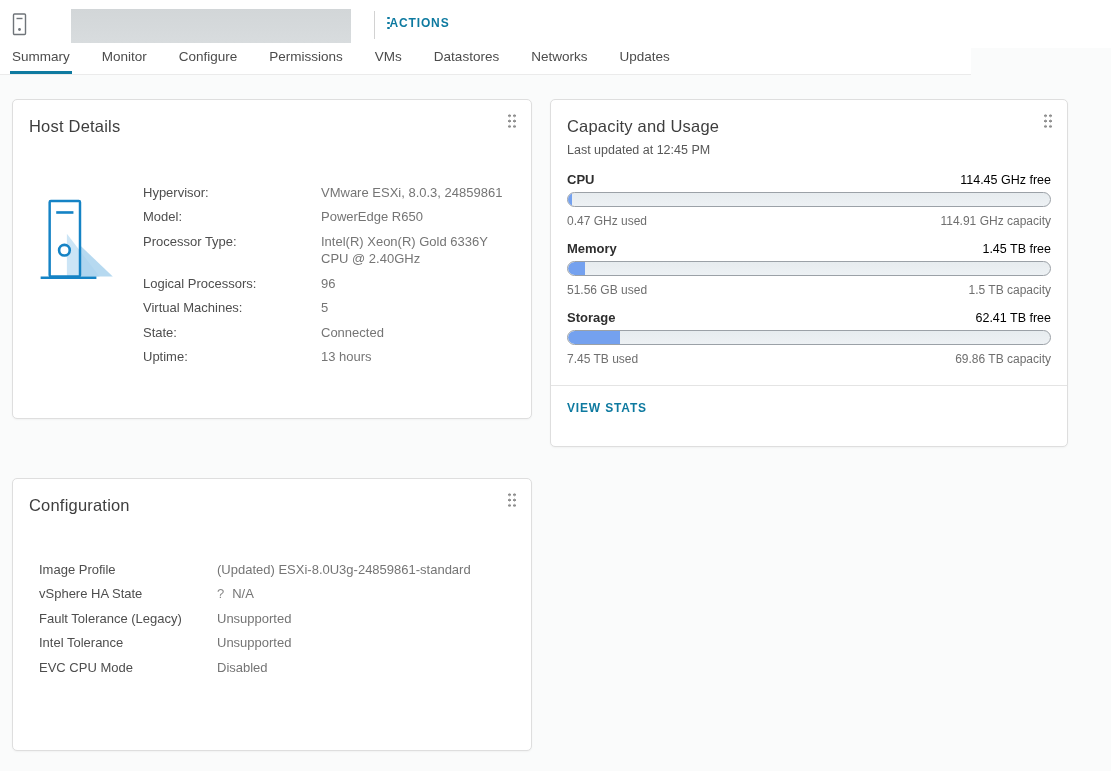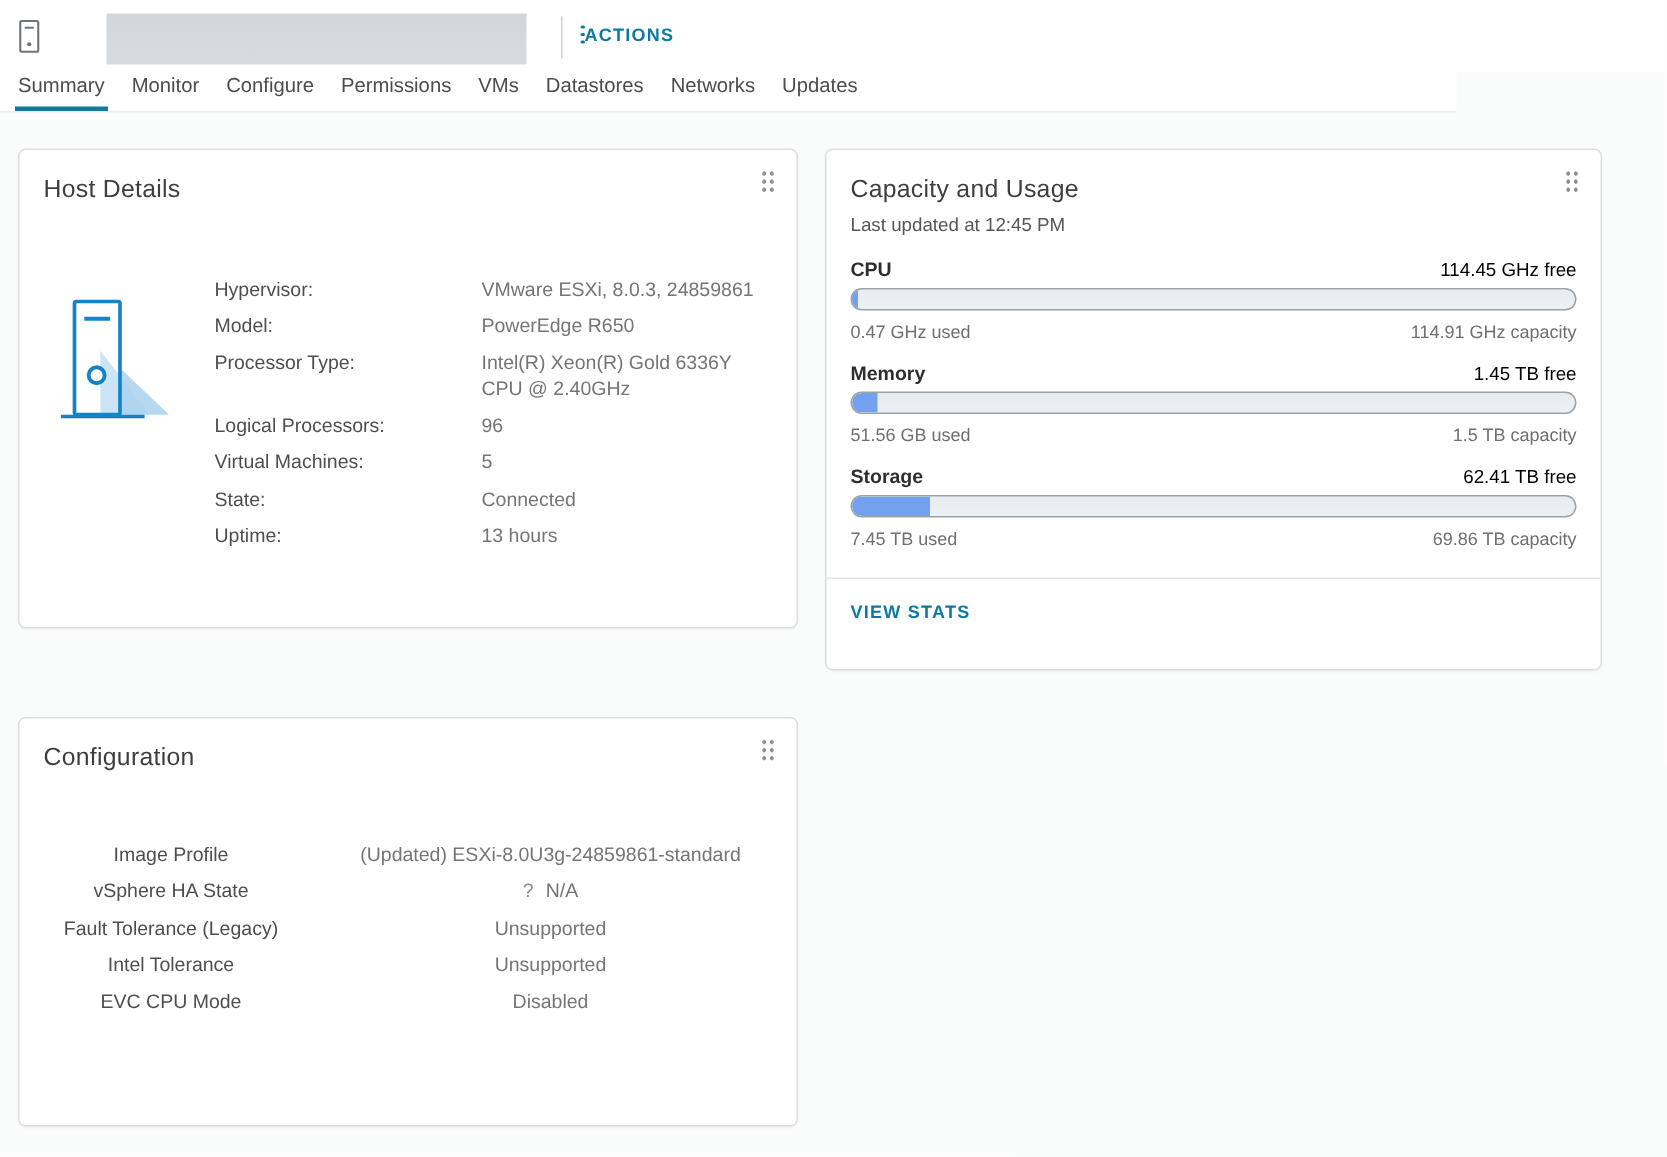--- a/index.html
+++ b/index.html
@@ -13,21 +13,21 @@
   .redacted-title { position:absolute; left:71px; top:9px; width:280px; height:34px;
     background:linear-gradient(180deg,#d2d6d8,#d8dcde); }
   .header-divider { position:absolute; left:374px; top:11px; width:1px; height:28px; background:#d2d2d2; }
   .actions { position:absolute; left:387px; top:16px; display:flex; align-items:center; gap:0; cursor:pointer; }
   .kebab { display:flex; flex-direction:column; gap:2.5px; }
   .kebab i { width:2.6px; height:2.6px; border-radius:50%; background:var(--accent); }
   .actions-label { font-size:12px; font-weight:700; letter-spacing:.07em; color:var(--accent); }
 
   
   .tabbar { position:absolute; left:0; top:48px; width:971px; height:27px; background:#fff;
-    border-bottom:1px solid #ebebeb; display:flex; gap:14px; padding-left:10px; align-items:flex-end; }
+    border-bottom:1px solid #ebebeb; display:flex; gap:28px; padding-left:10px; align-items:flex-end; }
   .tab { font-size:13.5px; color:#4c4c4c; padding:4px 2px 7px; cursor:pointer; border-bottom:3px solid transparent; white-space:nowrap; }
   .tab.active { border-bottom-color:var(--accent); }
 
   
   .card { position:absolute; background:#fff; border:1px solid #dedede; border-radius:5px;
     box-shadow:0 1px 2px rgba(0,0,0,.04); }
   .card-title { font-size:16.5px; color:#3e3e3e; letter-spacing:.2px; padding:17px 16px 0 16px; }
   .grip { position:absolute; top:13px; right:14px; width:10px; height:15px; cursor:grab;
     background-image:radial-gradient(#8f8f8f 1.15px, transparent 1.35px); background-size:5px 5.4px; background-position:0 0; }
 
@@ -53,21 +53,21 @@
   .meter-free { font-size:12.5px; color:#000000; }
   .meter-bar { margin-top:5px; height:15px; border:1px solid #9ba1a7; border-radius:8px;
     background:linear-gradient(180deg,#e7ecef,#edf1f4); overflow:hidden; }
   .meter-fill { height:100%; background:var(--bar); border-radius:7px 0 0 7px; }
   .meter-foot { display:flex; justify-content:space-between; margin-top:7px; font-size:12px; color:#6f6f6f; }
   .cap-divider { margin-top:19px; border-top:1px solid #e4e4e4; }
   .view-stats { display:inline-block; margin:15px 16px; font-size:12px; font-weight:700;
     letter-spacing:.07em; color:var(--accent); cursor:pointer;text-align:right; }
 
   
-  .cfg-body { padding:42px 14px 0 26px;text-align:center; }
+  .cfg-body { padding:42px 14px 0 26px; }
   .cfg-body .kv-row .v { max-width:300px; }
   .q-icon { display:inline-block; color:#8a8a8a; margin-right:8px; }
 
   
   .ro-group-label { padding:28px 16px 0 18px; font-size:13px; color:#454545; }
   .ro-item { display:flex; align-items:center; gap:9px; padding:6px 16px 0 15px; }
   .redacted-cluster { width:92px; height:27px; background:linear-gradient(90deg,#dde8e8,#f0f6f5); }
 
   :root { --accent:#0e7aa0; --bar:#74a1ef; }
 </style>

